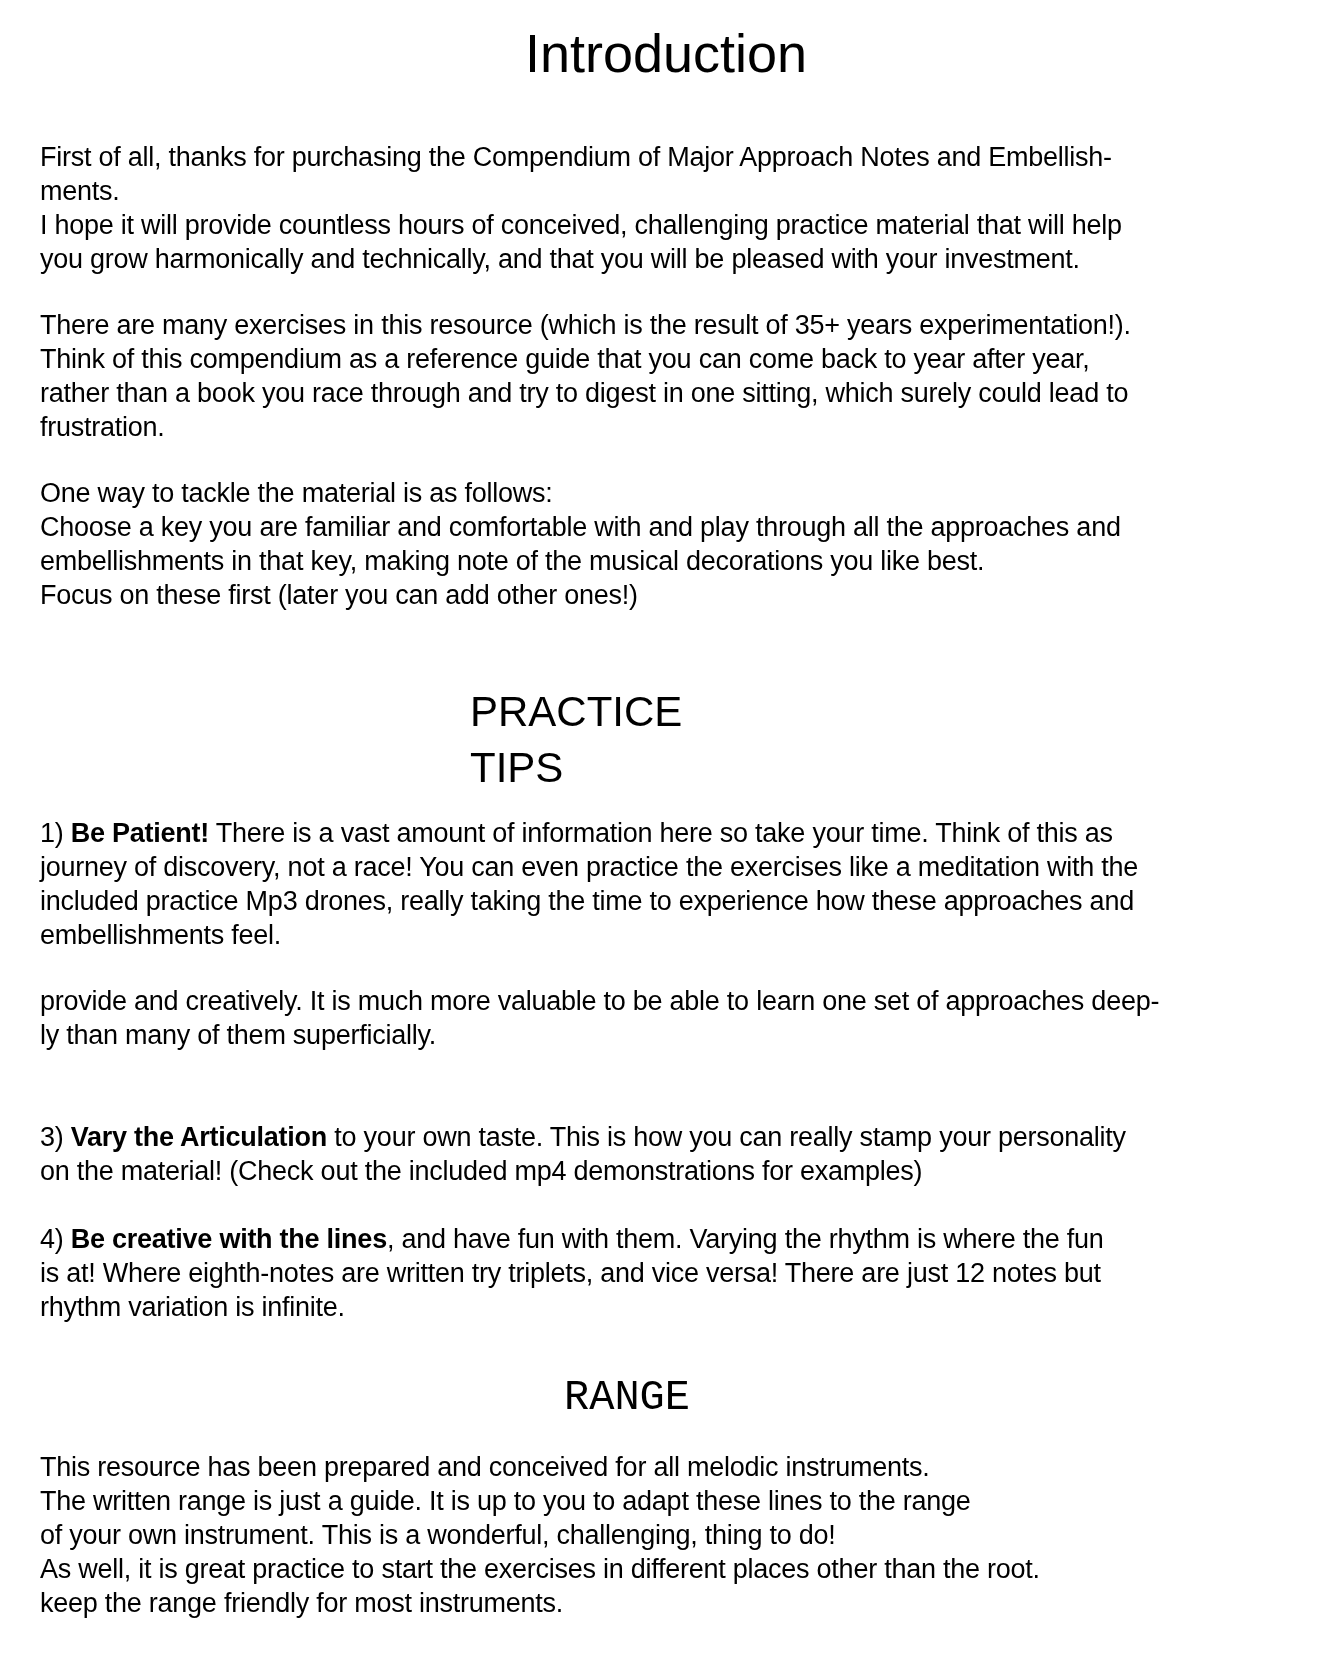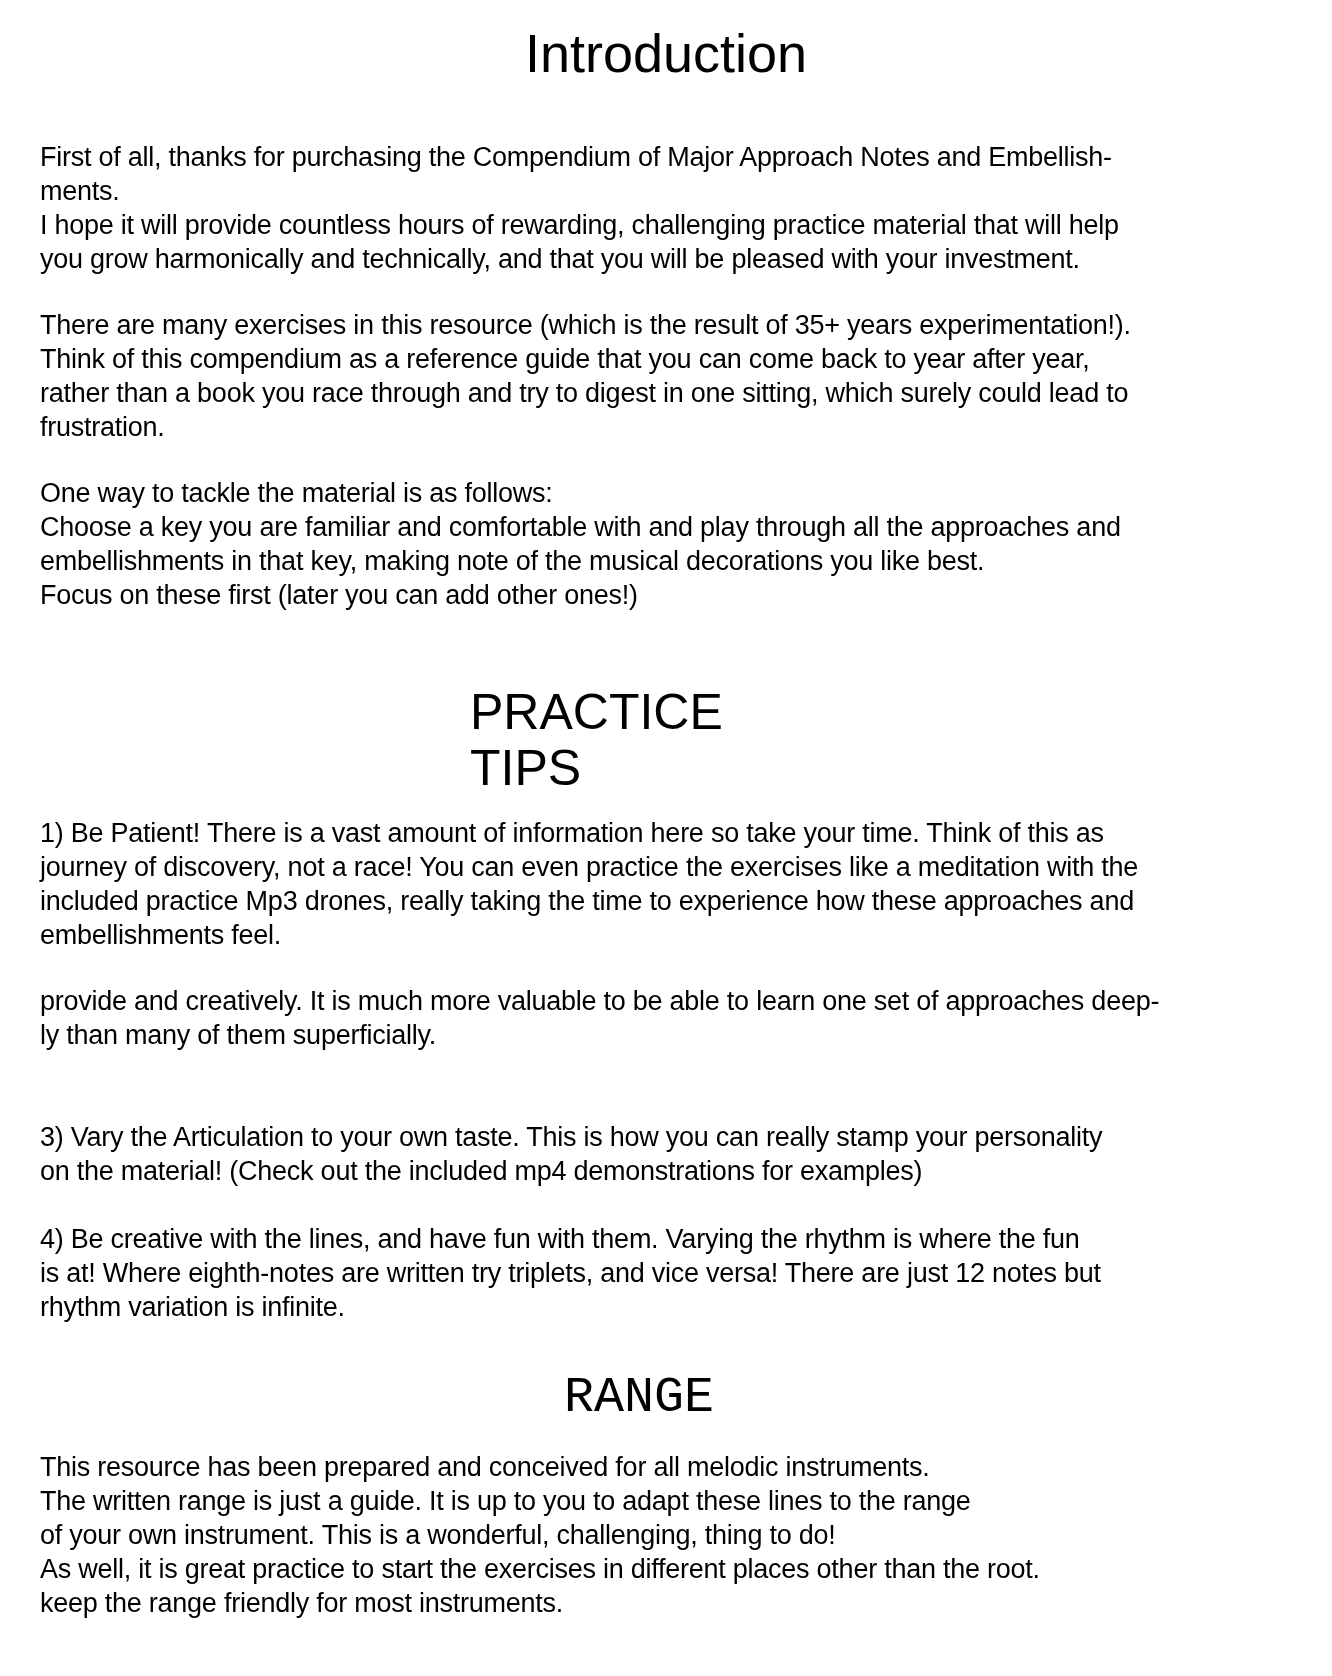--- a/index.html
+++ b/index.html
@@ -28,51 +28,51 @@
       text-align: center;
       font-size: 54px;
       font-weight: 500;
       letter-spacing: 0px;
       line-height: 70px;
       margin: 0;
     }
     .heading {
       position: absolute;
       text-align: center;
-      font-size: 50px;
+      font-size: 42px;
       font-weight: normal;
       line-height: 56px;
       margin: 0;
     }
     .block {
       position: absolute;
       left: 40px;
       width: 1260px;
       font-size: 27px;
       line-height: 34px;
       margin: 0;
       letter-spacing: -0.25px;
     }
     .line {
       display: block;
       white-space: nowrap;
     }
-    .line b { font-weight: normal; }
+    .line b { font-weight: bold; }
   </style>
 </head>
 <body>
 
 <div class="page">
 
   <h1 class="title">Introduction</h1>
 
   <div class="block" style="top:140px;">
     <span class="line">First of all, thanks for purchasing the Compendium of Major Approach Notes and Embellish-</span>
     <span class="line">ments.</span>
-    <span class="line">I hope it will provide countless hours of rewarding, challenging practice material that will help</span>
+    <span class="line">I hope it will provide countless hours of conceived, challenging practice material that will help</span>
     <span class="line">you grow harmonically and technically, and that you will be pleased with your investment.</span>
   </div>
 
   <div class="block" style="top:308px;">
     <span class="line">There are many exercises in this resource (which is the result of 35+ years experimentation!).</span>
     <span class="line">Think of this compendium as a reference guide that you can come back to year after year,</span>
     <span class="line">rather than a book you race through and try to digest in one sitting, which surely could lead to</span>
     <span class="line">frustration.</span>
   </div>
 

